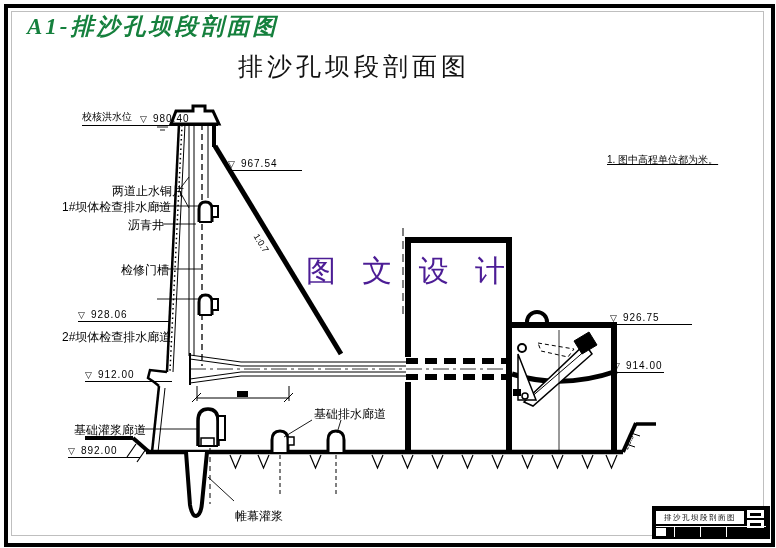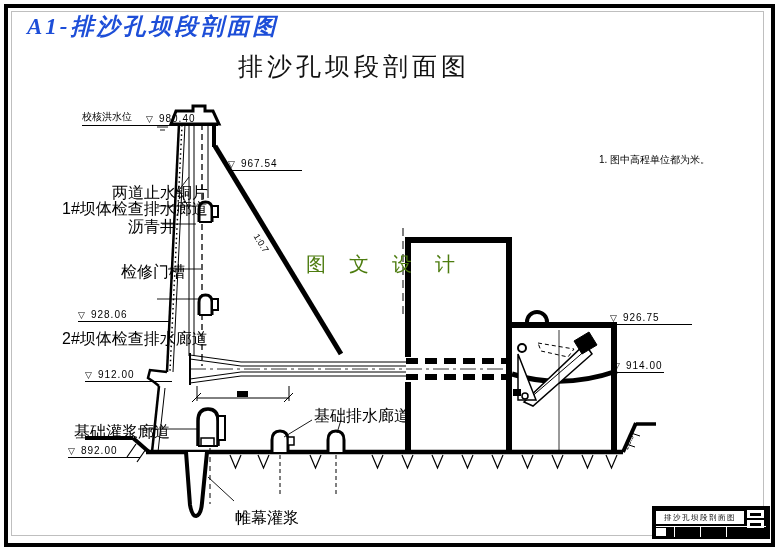--- a/index.html
+++ b/index.html
@@ -2,32 +2,32 @@
 <html><head>
 <meta charset="utf-8">
 <style>
   html,body{margin:0;padding:0;background:#fff;}
   .page{position:relative;width:776px;height:548px;background:#fff;overflow:hidden;
         font-family:"Liberation Sans","DejaVu Sans",sans-serif;color:#000;}
   .frame{position:absolute;left:4px;top:4px;width:763px;height:535px;border:4px solid #000;}
   .frame-inner{position:absolute;left:11px;top:11px;width:751px;height:523px;border:1px solid #000;opacity:.25;}
   svg{position:absolute;left:0;top:0;}
   .doc-label{position:absolute;left:27px;top:11px;font-family:"Liberation Serif","DejaVu Serif",serif;
-             font-style:italic;font-weight:bold;font-size:23px;letter-spacing:3px;color:#1d4ed8;}
+             font-style:italic;font-weight:bold;font-size:23px;letter-spacing:3px;color:#15803d;}
   .main-title{position:absolute;left:238px;top:50px;font-size:25px;letter-spacing:4px;color:#111;}
-  .watermark{position:absolute;left:306px;top:251px;font-size:20px;letter-spacing:9px;color:#4d7c0f;font-family:Liberation Serif, serif;}
-  .lbl{position:absolute;font-size:16px;white-space:nowrap;color:#000;}
+  .watermark{position:absolute;left:306px;top:251px;font-size:30px;letter-spacing:9px;color:#4c1d95;}
+  .lbl{position:absolute;font-size:12px;white-space:nowrap;color:#000;}
   .elev{position:absolute;font-size:10px;white-space:nowrap;border-bottom:1px solid #000;
         padding-bottom:1px;display:flex;align-items:flex-end;}
   .elev .tri{font-size:9px;line-height:10px;}
   .elev .val{margin-left:6px;letter-spacing:1px;}
-  .elev .pre{margin-right:14px;}
+  .elev .pre{margin-right:8px;}
   .rot{transform-origin:left top;}
   .notes{position:absolute;left:585px;top:151px;font-size:10px;line-height:18px;}
-  .notes .n-item{margin-left:14px;}
+  .notes .n-item{margin-left:22px;text-decoration:underline;}
   .tblock{position:absolute;left:652px;top:506px;width:118px;height:33px;background:#000;}
   .tblock .strip{position:absolute;left:4px;top:5px;width:88px;height:13px;background:#fff;
                  font-size:7.5px;letter-spacing:1.5px;display:flex;align-items:center;justify-content:center;color:#000;}
   .tblock .cell{position:absolute;width:17px;height:8px;background:#fff;}
   .tblock .cell .bar{position:absolute;left:3px;top:3px;width:11px;height:3px;background:#000;}
   .tblock .hline{position:absolute;left:4px;top:20px;width:110px;height:1px;background:#fff;}
   .tblock .vline{position:absolute;top:20px;width:1px;height:11px;background:#fff;}
   .tblock .sq{position:absolute;left:4px;top:22px;width:10px;height:8px;background:#fff;}
 </style>
 </head>

